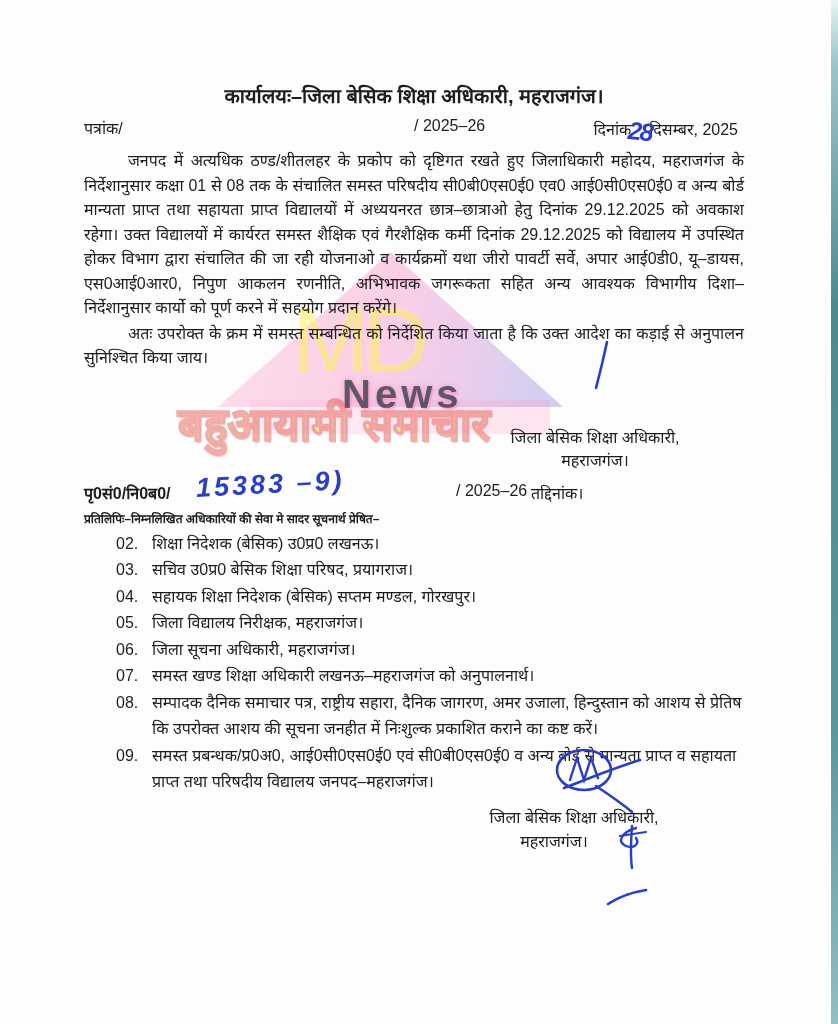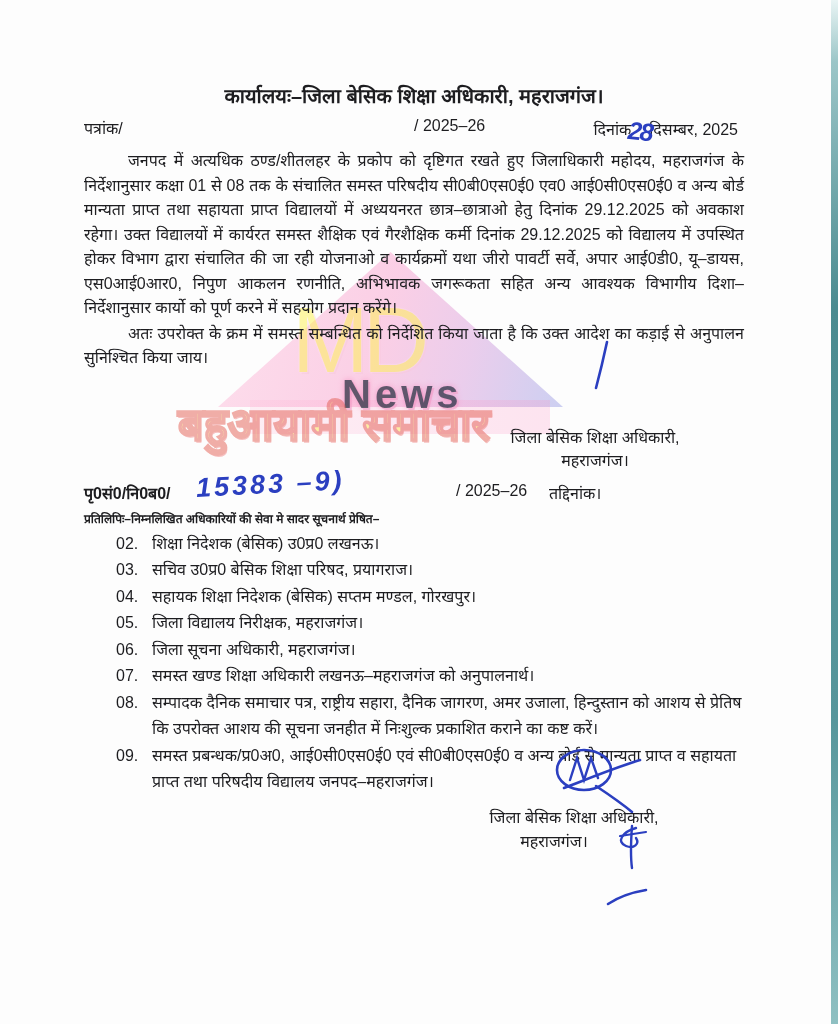--- a/index.html
+++ b/index.html
@@ -65,21 +65,21 @@
   .sig1-title{position:absolute;left:-20px;right:-20px;top:53px;font-size:16px;}
   .sig1-place{position:absolute;left:0;right:0;top:76px;font-size:16px;}
   
   .endorse{position:relative;height:34px;margin-top:4px;font-size:16px;}
   .endorse-label{position:absolute;left:0;top:9px;font-weight:bold;}
   .endorse-num{
     position:absolute;left:112px;top:-4px;font-size:27px;font-style:italic;
     font-weight:bold;transform:rotate(-3deg);letter-spacing:3px;white-space:nowrap;
   }
   .endorse-year{position:absolute;left:372px;top:9px;}
-  .endorse-date{position:absolute;left:465px;top:9px;}
+  .endorse-date{position:absolute;left:447px;top:9px;}
   .copies-heading{font-size:12px;font-weight:bold;margin-top:3px;}
   .copy-list{margin-top:4px;margin-left:32px;}
   .copy-row{display:flex;font-size:16px;line-height:26.5px;}
   .copy-num{width:36px;flex:none;}
   .copy-text{flex:1;text-align:left;}
   
   .sig2{width:260px;margin:-6px 40px 0 auto;text-align:center;position:relative;height:110px;}
   .sig2 .scribble{position:absolute;left:108px;top:-46px;}
   .sig2-title{position:absolute;left:-20px;right:-20px;top:16px;font-size:16px;}
   .sig2-place{position:absolute;left:-40px;right:0;top:40px;font-size:16px;}

